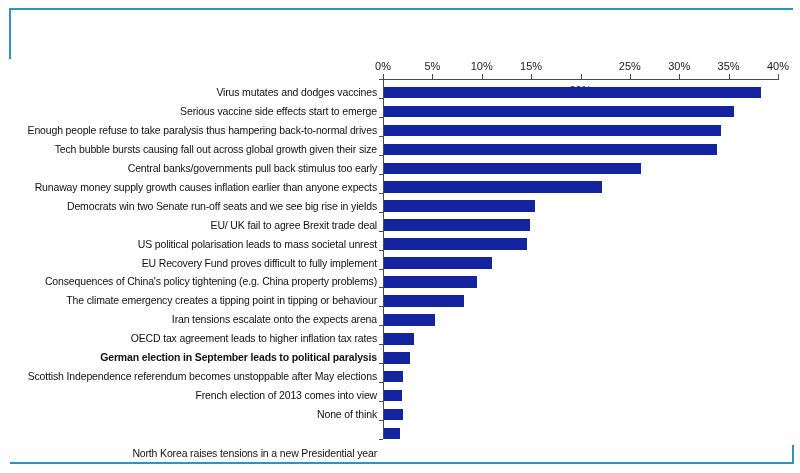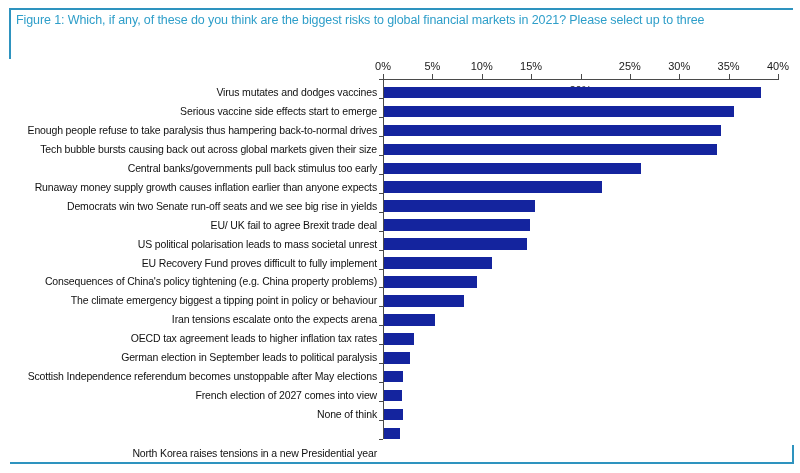--- a/index.html
+++ b/index.html
@@ -106,21 +106,20 @@
     left: 384px;
     height: 11.5px;
   }
 </style>
 </head>
 <body>
 
 <div class="canvas">
   <div class="frame-top"></div>
   <div class="frame-left"></div>
-  <div class="title">Figure 1: Which, if any, of these do you think are the biggest risks to global financial markets in 2021? Please select up to three</div>
 
   <div>
     <div id="xlabels">
         <div class="xtick-label" style="left: 383px;">0%</div>
         <div class="xtick-label" style="left: 432.375px;">5%</div>
         <div class="xtick-label" style="left: 481.75px;">10%</div>
         <div class="xtick-label" style="left: 531.125px;">15%</div>
         <div class="xtick-label" style="left: 580.5px; margin-top: 24px;">20%</div>
         <div class="xtick-label" style="left: 629.875px;">25%</div>
         <div class="xtick-label" style="left: 679.25px;">30%</div>
@@ -159,34 +158,34 @@
         <div class="ytick" style="top: 363.25px; background: rgb(74, 74, 74);"></div>
         <div class="ytick" style="top: 382.2px; background: rgb(74, 74, 74);"></div>
         <div class="ytick" style="top: 401.15px; background: rgb(74, 74, 74);"></div>
         <div class="ytick" style="top: 420.1px; background: rgb(74, 74, 74);"></div>
         <div class="ytick" style="top: 439.05px; background: rgb(74, 74, 74);"></div>
       </div>
     <div id="cats">
         <div class="cat-label" style="top: 82.95px;">Virus mutates and dodges vaccines</div>
         <div class="cat-label" style="top: 101.9px;">Serious vaccine side effects start to emerge</div>
         <div class="cat-label" style="top: 120.85px;">Enough people refuse to take paralysis thus hampering back-to-normal drives</div>
-        <div class="cat-label" style="top: 139.8px;">Tech bubble bursts causing back out across global markets given their size</div>
+        <div class="cat-label" style="top: 139.8px;">Tech bubble bursts causing fall out across global growth given their size</div>
         <div class="cat-label" style="top: 158.75px;">Central banks/governments pull back stimulus too early</div>
         <div class="cat-label" style="top: 177.7px;">Runaway money supply growth causes inflation earlier than anyone expects</div>
         <div class="cat-label" style="top: 196.65px;">Democrats win two Senate run-off seats and we see big rise in yields</div>
         <div class="cat-label" style="top: 215.6px;">EU/ UK fail to agree Brexit trade deal</div>
         <div class="cat-label" style="top: 234.55px;">US political polarisation leads to mass societal unrest</div>
         <div class="cat-label" style="top: 253.5px;">EU Recovery Fund proves difficult to fully implement</div>
         <div class="cat-label" style="top: 272.45px;">Consequences of China's policy tightening (e.g. China property problems)</div>
-        <div class="cat-label" style="top: 291.4px;">The climate emergency biggest a tipping point in policy or behaviour</div>
+        <div class="cat-label" style="top: 291.4px;">The climate emergency creates a tipping point in tipping or behaviour</div>
         <div class="cat-label" style="top: 310.35px;">Iran tensions escalate onto the expects arena</div>
         <div class="cat-label" style="top: 329.3px;">OECD tax agreement leads to higher inflation tax rates</div>
-        <div class="cat-label" style="top: 348.25px;">German election in September leads to political paralysis</div>
+        <div class="cat-label" style="top: 348.25px; font-weight: bold;">German election in September leads to political paralysis</div>
         <div class="cat-label" style="top: 367.2px;">Scottish Independence referendum becomes unstoppable after May elections</div>
-        <div class="cat-label" style="top: 386.15px;">French election of 2027 comes into view</div>
+        <div class="cat-label" style="top: 386.15px;">French election of 2013 comes into view</div>
         <div class="cat-label" style="top: 405.1px;">None of think</div>
         <div class="cat-label" style="top: 444px;">North Korea raises tensions in a new Presidential year</div>
       </div>
     <div id="bars">
         <div class="bar" title="Virus mutates and dodges vaccines: 38.2%" style="top: 86.7px; width: 377.225px; background: rgb(20, 36, 158);"></div>
         <div class="bar" title="Serious vaccine side effects start to emerge: 35.4%" style="top: 105.65px; width: 349.575px; background: rgb(20, 36, 158);"></div>
         <div class="bar" title="Enough people refuse to take vaccines thus hampering back-to-normal drives: 34.1%" style="top: 124.6px; width: 336.738px; background: rgb(20, 36, 158);"></div>
         <div class="bar" title="Tech bubble bursts causing fall out across global markets given their size: 33.7%" style="top: 143.55px; width: 332.788px; background: rgb(20, 36, 158);"></div>
         <div class="bar" title="Central banks/governments pull back stimulus too early: 26%" style="top: 162.5px; width: 256.75px; background: rgb(20, 36, 158);"></div>
         <div class="bar" title="Runaway money supply growth causes inflation earlier than anyone expects: 22.1%" style="top: 181.45px; width: 218.238px; background: rgb(20, 36, 158);"></div>

